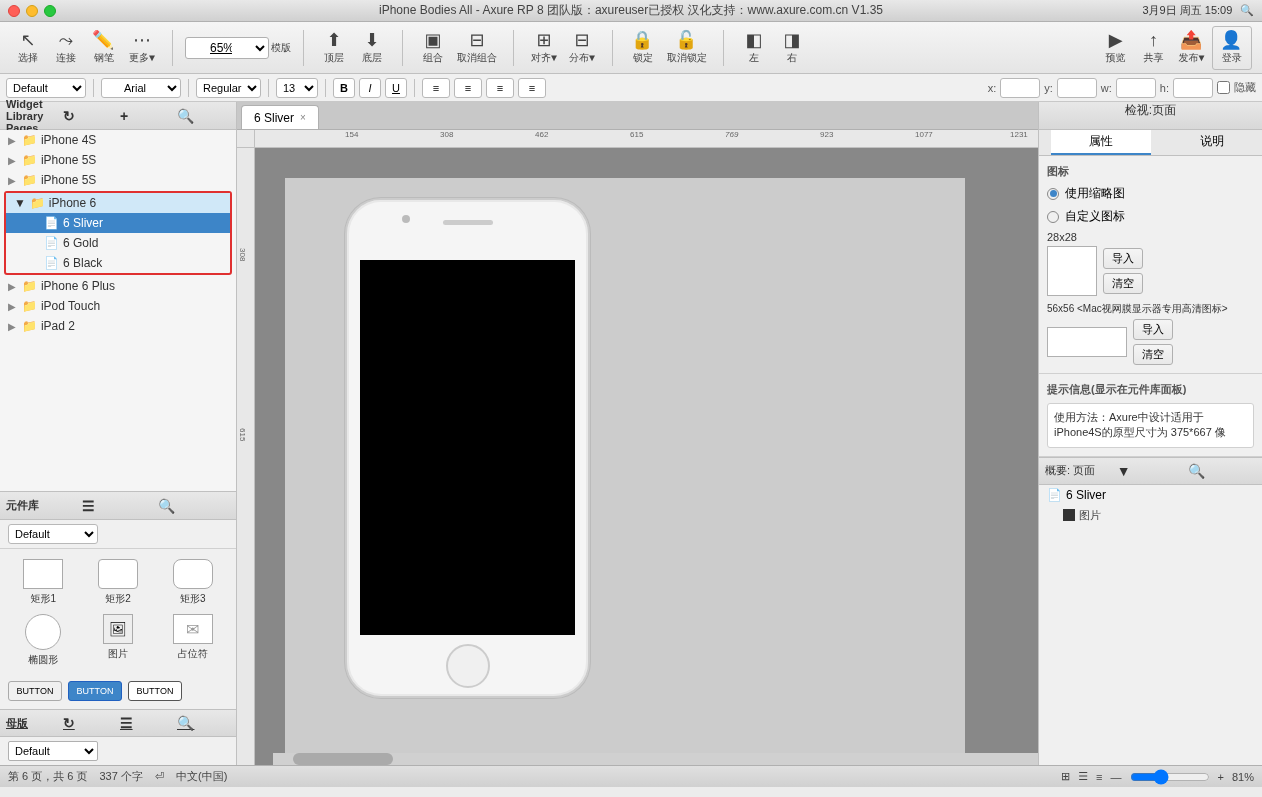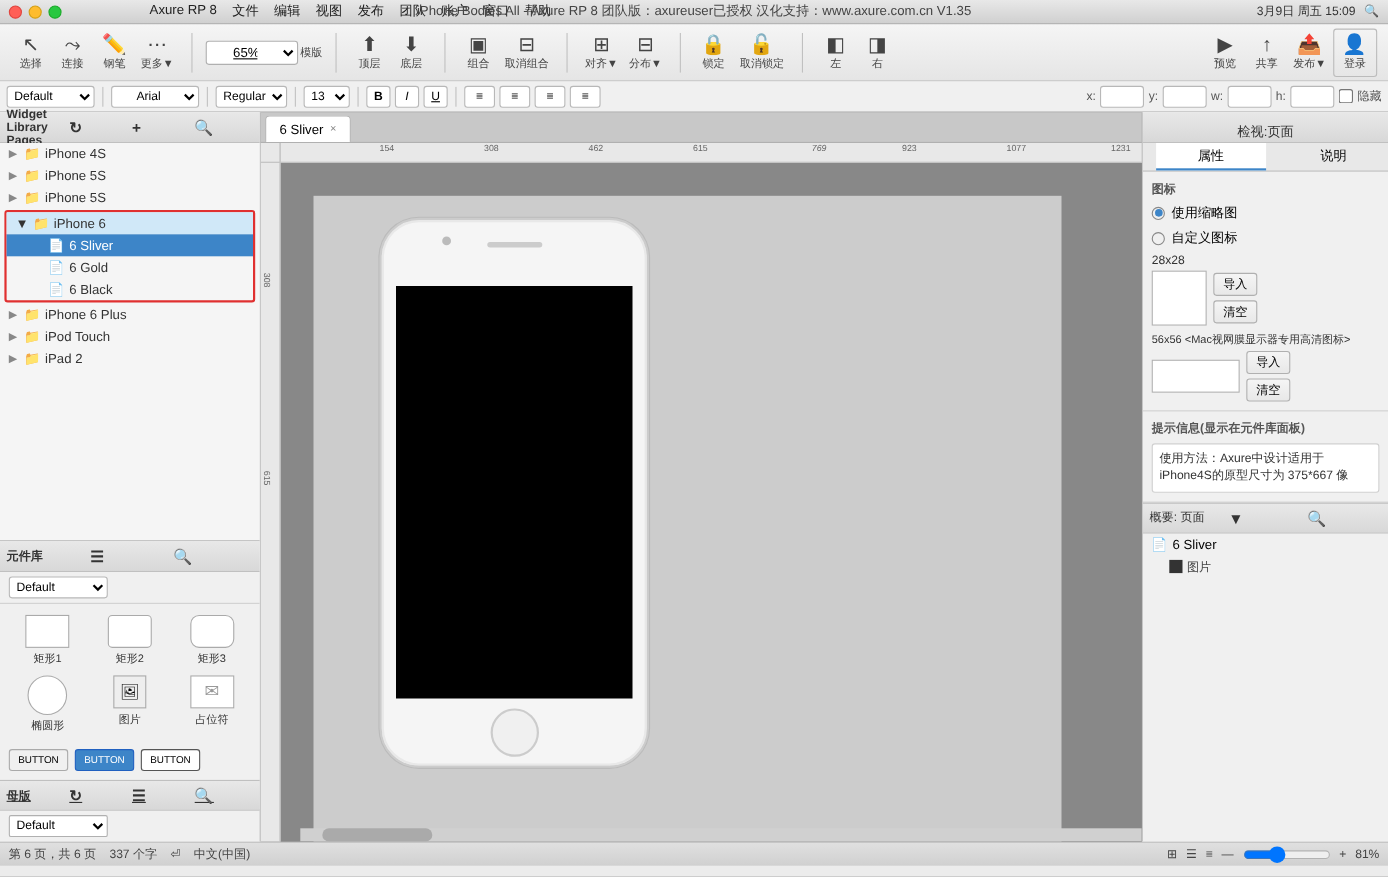--- a/index.html
+++ b/index.html
@@ -35,21 +35,21 @@
       padding: 0 6px;
       gap: 4px;
     }
     .toolbar-group { display: flex; align-items: center; gap: 2px; padding: 0 4px; }
     .toolbar-sep { width: 1px; height: 36px; background: #c0c0c0; margin: 0 4px; }
     .toolbar-btn {
       display: flex; flex-direction: column; align-items: center; justify-content: center;
       min-width: 36px; padding: 2px 4px; cursor: pointer; border-radius: 4px; gap: 2px;
     }
     .toolbar-btn .icon { font-size: 18px; color: #444; line-height: 1; }
-    .toolbar-btn .label { font-size: 10px; color: #444; }
+    .toolbar-btn .label { font-size: 10px; color: #444; font-family: Liberation Mono, monospace; }
     .zoom-select {
       border: 1px solid #b0b0b0; background: white; border-radius: 3px;
       padding: 2px 20px; font-size: 12px; width: 84px; height: 22px; text-decoration: underline;
     }
 
     
     .format-bar {
       height: 28px;
       background: #f0f0f0;
       border-bottom: 1px solid #c8c8c8;
@@ -207,31 +207,20 @@
     .img-placeholder { width: 30px; height: 30px; border: 1px solid #aaa; background: #eee; display: flex; align-items: center; justify-content: center; font-size: 14px; }
   </style>
 </head>
 <body>
 
 <div class="mac-titlebar">
   <div class="traffic-lights">
     <div class="traffic-light tl-red"></div>
     <div class="traffic-light tl-yellow"></div>
     <div class="traffic-light tl-green"></div>
-  </div>
-  <div class="menu-bar">
-    <span>Axure RP 8</span>
-    <span>文件</span>
-    <span>编辑</span>
-    <span>视图</span>
-    <span>发布</span>
-    <span>团队</span>
-    <span>账户</span>
-    <span>窗口</span>
-    <span>帮助</span>
   </div>
   <div class="title">iPhone Bodies All - Axure RP 8 团队版：axureuser已授权 汉化支持：www.axure.com.cn V1.35</div>
   <div class="right-icons">
     <span>3月9日 周五 15:09</span>
     <span>🔍</span>
   </div>
 </div>
 
 <div class="toolbar">
   <div class="toolbar-group">
@@ -532,21 +521,21 @@
         <span class="close-x">×</span>
       </div>
     </div>
 
     <div style="position:absolute;top:28px;left:18px;right:0;height:18px;background:#e8e8e8;border-bottom:1px solid #c0c0c0;z-index:9;overflow:hidden;">
       <div style="position:relative;height:100%;">
         <span style="position:absolute;left:90px;font-size:8px;color:#666;">154</span>
         <span style="position:absolute;left:185px;font-size:8px;color:#666;">308</span>
         <span style="position:absolute;left:280px;font-size:8px;color:#666;">462</span>
         <span style="position:absolute;left:375px;font-size:8px;color:#666;">615</span>
-        <span style="position:absolute;left:483px;font-size:8px;color:#666;font-style:italic;">769</span>
+        <span style="position:absolute;left:470px;font-size:8px;color:#666;font-style:italic;">769</span>
         <span style="position:absolute;left:565px;font-size:8px;color:#666;">923</span>
         <span style="position:absolute;left:660px;font-size:8px;color:#666;">1077</span>
         <span style="position:absolute;left:755px;font-size:8px;color:#666;text-align:right;">1231</span>
       </div>
     </div>
 
     <div style="position:absolute;top:28px;left:0;width:18px;height:18px;background:#e8e8e8;border-right:1px solid #c0c0c0;border-bottom:1px solid #c0c0c0;z-index:10;"></div>
 
     <div style="position:absolute;top:46px;left:0;width:18px;bottom:0;background:#e8e8e8;border-right:1px solid #c0c0c0;z-index:9;overflow:hidden;">
       <span style="position:absolute;top:100px;left:1px;font-size:8px;color:#666;writing-mode:vertical-lr;">308</span>
@@ -575,21 +564,21 @@
         <div style="width:100px;height:12px;background:#aaa;border-radius:6px;position:absolute;left:20px;"></div>
       </div>
 
     </div>
 
   </div>
 
   <div class="right-panel">
 
     <div style="height:28px;background:linear-gradient(to bottom,#e8e8e8,#d8d8d8);border-bottom:1px solid #c0c0c0;display:flex;align-items:stretch;">
-      <div style="flex:1;display:flex;align-items:flex-end;justify-content:center;font-size:12px;color:#333;">
+      <div style="flex:1;display:flex;align-items:flex-start;justify-content:center;font-size:12px;color:#333;">
         <span>检视:页面</span>
       </div>
     </div>
 
     <div style="height:26px;background:#e8e8e8;border-bottom:1px solid #c0c0c0;display:flex;">
       <div class="rpanel-tab active">
         <span>属性</span>
       </div>
       <div class="rpanel-tab">
         <span>说明</span>

